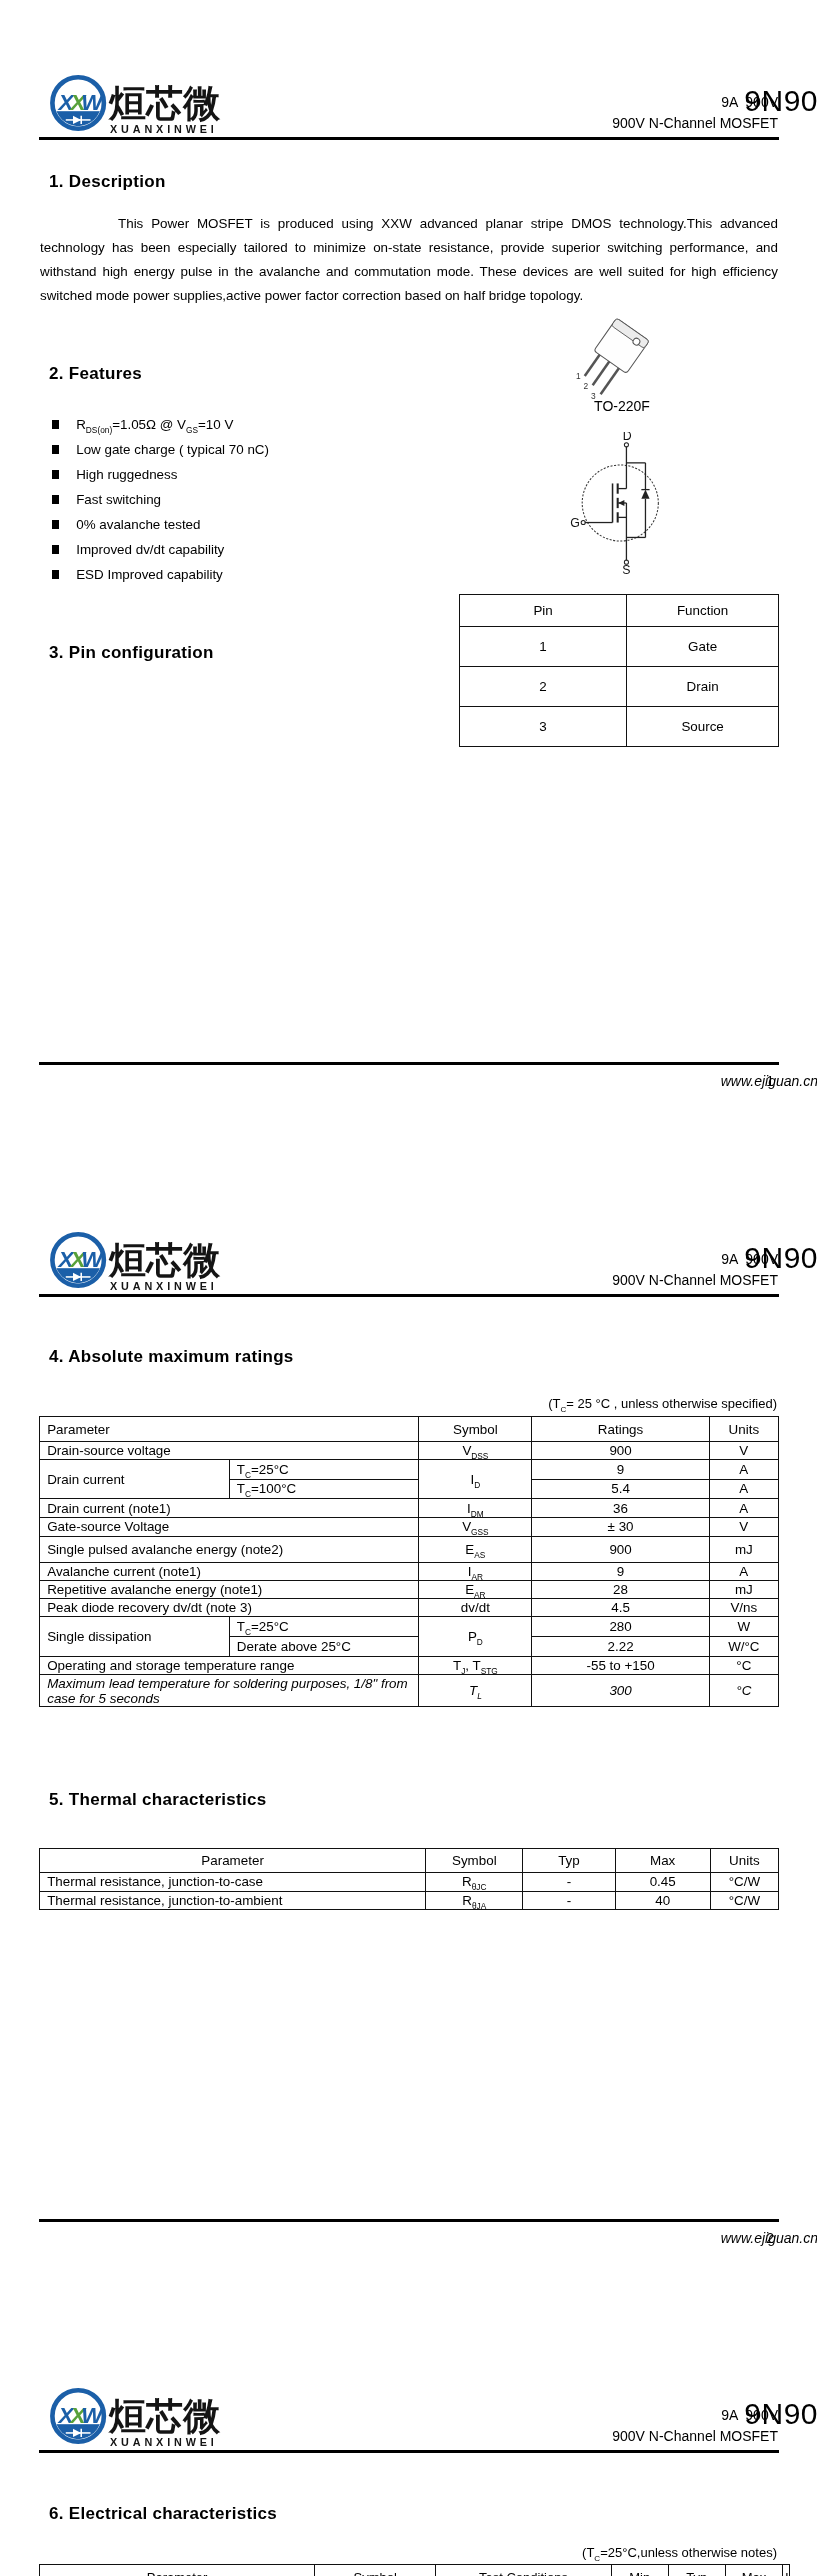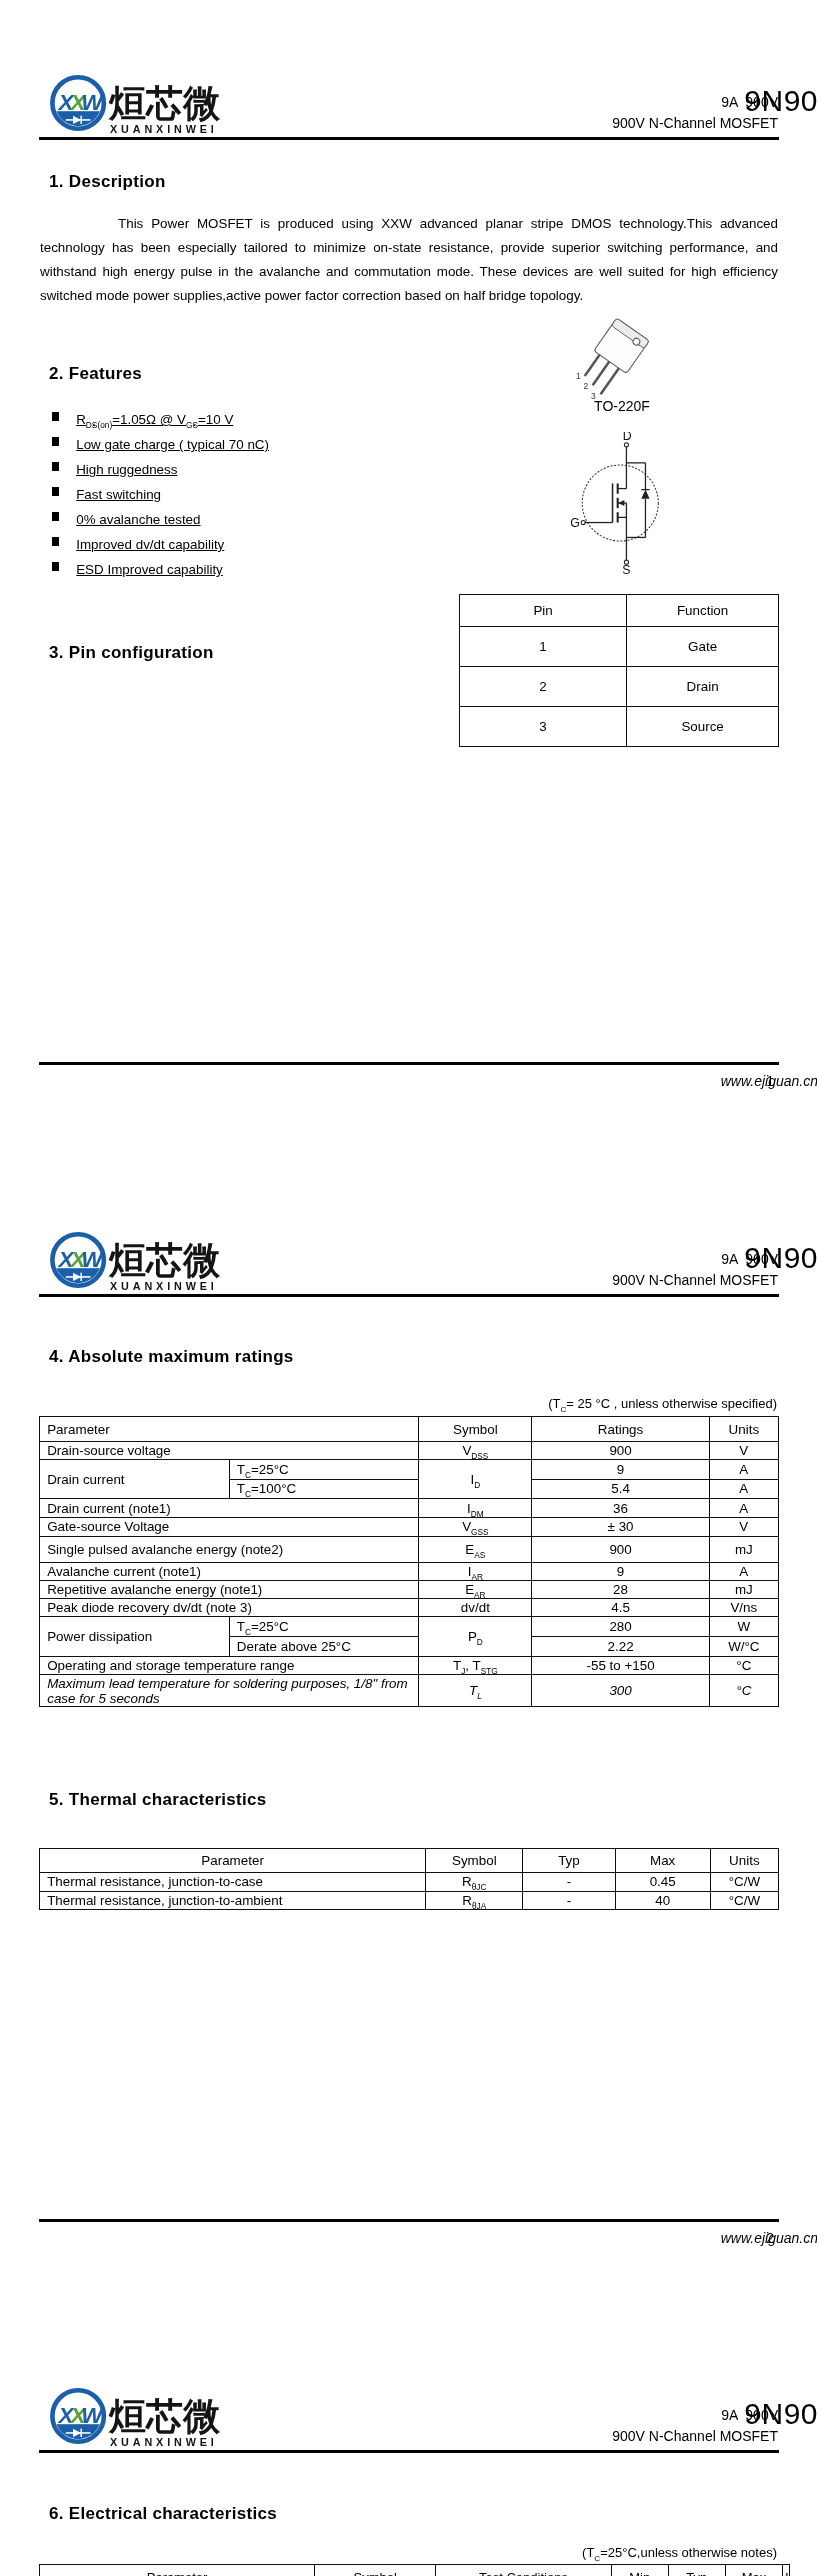--- a/index.html
+++ b/index.html
@@ -18,21 +18,21 @@
   .hdr-rule{top:137px;}
   .ftr-rule{top:1062px;}
   .ftr-web{position:absolute;left:0;right:0;top:1073px;text-align:right;font-size:14px;font-style:italic;}
   .ftr-page{position:absolute;right:44px;top:1073px;font-size:14px;}
 
   .sec-h{position:absolute;left:49px;font-size:17px;font-weight:bold;letter-spacing:0.3px;text-align:center;}
   .body-par{position:absolute;left:40px;right:40px;font-size:13.4px;line-height:24px;
             text-align:justify;text-indent:78px;}
 
   .feat-list{position:absolute;left:52px;top:412px;list-style:none;margin:0;padding:0;}
-  .feat-list li{height:25px;display:flex;align-items:flex-start;font-size:13.4px;text-decoration:underline;}
+  .feat-list li{height:25px;display:flex;align-items:center;font-size:13.4px;}
   .bullet{width:6.7px;height:8.8px;background:#000;margin-right:17.5px;flex:0 0 auto;}
 
   table{border-collapse:collapse;table-layout:fixed;}
   td,th{border:1px solid #111;font-weight:normal;font-size:13.4px;padding:0.5px 3.1px;
         text-align:center;overflow:hidden;}
   .tl{text-align:left;padding-left:7.2px;}
   .outer{border:1.5px solid #111;}
 
   .pin-table{position:absolute;left:459px;top:594px;width:320px;}
   .pin-table th{height:30px;} .pin-table td{height:38px;}
@@ -262,21 +262,21 @@
         <td>28</td>
         <td>mJ</td>
       </tr>
       <tr style="height:18px;">
         <td colspan="2" class="tl">Peak diode recovery dv/dt (note 3)</td>
         <td>dv/dt</td>
         <td>4.5</td>
         <td>V/ns</td>
       </tr>
       <tr style="height:20px;">
-        <td rowspan="2" class="tl">Power dissipation</td>
+        <td rowspan="2" class="tl">Single dissipation</td>
         <td class="tl">T<sub>C</sub>=25°C</td>
         <td rowspan="2">P<sub>D</sub></td>
         <td>280</td>
         <td>W</td>
       </tr>
       <tr style="height:20px;">
         <td class="tl">Derate above 25°C</td>
         <td>2.22</td>
         <td>W/°C</td>
       </tr>

